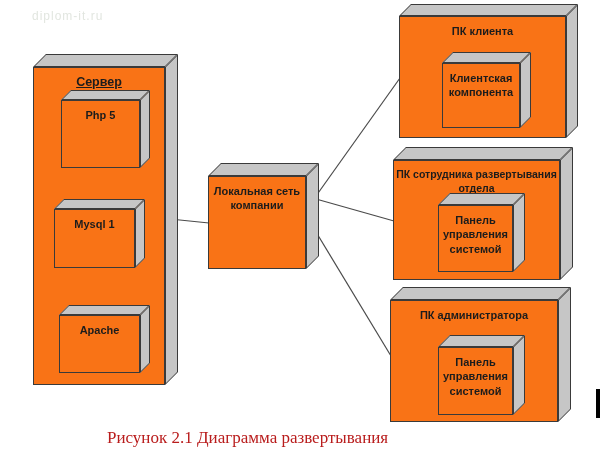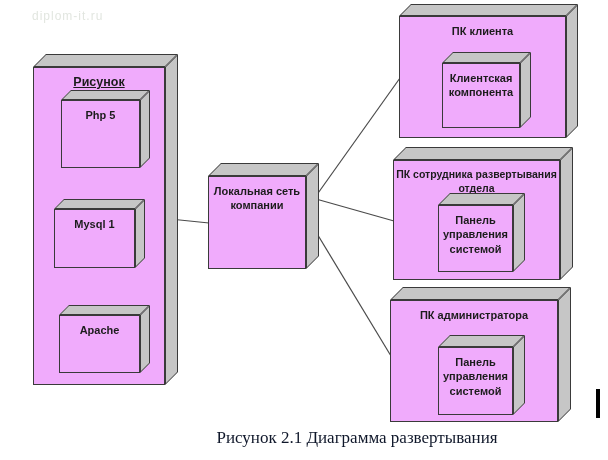--- a/index.html
+++ b/index.html
@@ -7,56 +7,56 @@
          font-family:"Liberation Sans",sans-serif;}
   
   .b3d{position:absolute;}
   .b3d .f-top{position:absolute;left:0;top:0;width:var(--w);height:var(--d);
       background:var(--face);border:1px solid var(--bd);box-sizing:border-box;
       transform:skewX(-45deg);transform-origin:0 100%;}
   .b3d .f-side{position:absolute;left:var(--w);top:var(--d);width:var(--d);height:var(--h);
       background:var(--face);border:1px solid var(--bd);box-sizing:border-box;
       transform:skewY(-45deg);transform-origin:0 0;}
   .b3d .f-front{position:absolute;left:0;top:var(--d);width:var(--w);height:var(--h);
-      background:#f0abfc;border:1px solid var(--bd);box-sizing:border-box;
+      background:#f97316;border:1px solid var(--bd);box-sizing:border-box;
       display:flex;flex-direction:column;align-items:center;}
   .ttl{font-weight:bold;font-size:11px;line-height:1.3;text-align:center;
        white-space:pre-line;margin-top:7px;color:#1c1c1c;}
   .ttl.underline{text-decoration:underline;font-size:12.5px;margin-top:6px;}
   .ttl.small{font-size:10.5px;}
   
   #wires{position:absolute;left:0;top:0;z-index:0;}
   
   .wm-small{position:absolute;left:8px;top:9px;font-size:12px;color:#e2e6e0;
       letter-spacing:1px;z-index:5;pointer-events:none;margin-left:24px;}
   .wm-big{position:absolute;left:10px;top:378px;z-index:6;pointer-events:none;
       font-family:"DejaVu Serif","Liberation Serif",serif;font-weight:bold;
       font-size:47px;letter-spacing:3px;color:rgba(205,208,203,0.55);white-space:nowrap;}
-  .caption{position:absolute;left:107px;top:428px;width:500px;text-align:center;
-      font-family:"Liberation Serif",serif;font-size:17px;color:#0f172a;z-index:7;}
+  .caption{position:absolute;left:107px;top:428px;width:500px;
+      font-family:"Liberation Serif",serif;font-size:17px;color:#b91c1c;z-index:7;}
   .cursor-bar{position:absolute;left:596px;top:389px;width:4px;height:29px;
       background:#000;z-index:7;}
 </style>
 </head>
 <body>
 
 <div id="stage" style="--face: #c6c6c6; --bd: #3a3a3a;">
 
   <svg id="wires" width="608" height="460">
     <line x1="170" y1="219" x2="209" y2="223" stroke="#4a4a4a" stroke-width="1.2"></line>
     <line x1="316" y1="196" x2="400" y2="78" stroke="#4a4a4a" stroke-width="1.2"></line>
     <line x1="316" y1="199" x2="394" y2="221" stroke="#4a4a4a" stroke-width="1.2"></line>
     <line x1="316" y1="232" x2="391" y2="356" stroke="#4a4a4a" stroke-width="1.2"></line>
   </svg>
 
   <div class="b3d" style="left:33px;top:54px;--w:132px;--h:318px;--d:13px;">
     <div class="f-top"></div>
     <div class="f-side"></div>
     <div class="f-front">
-      <div class="ttl underline">Рисунок</div>
+      <div class="ttl underline">Сервер</div>
     </div>
   </div>
 
   <div class="b3d" style="left:61px;top:90px;--w:79px;--h:68px;--d:10px;">
     <div class="f-top"></div>
     <div class="f-side"></div>
     <div class="f-front">
       <div class="ttl">Php 5</div>
     </div>
   </div>

